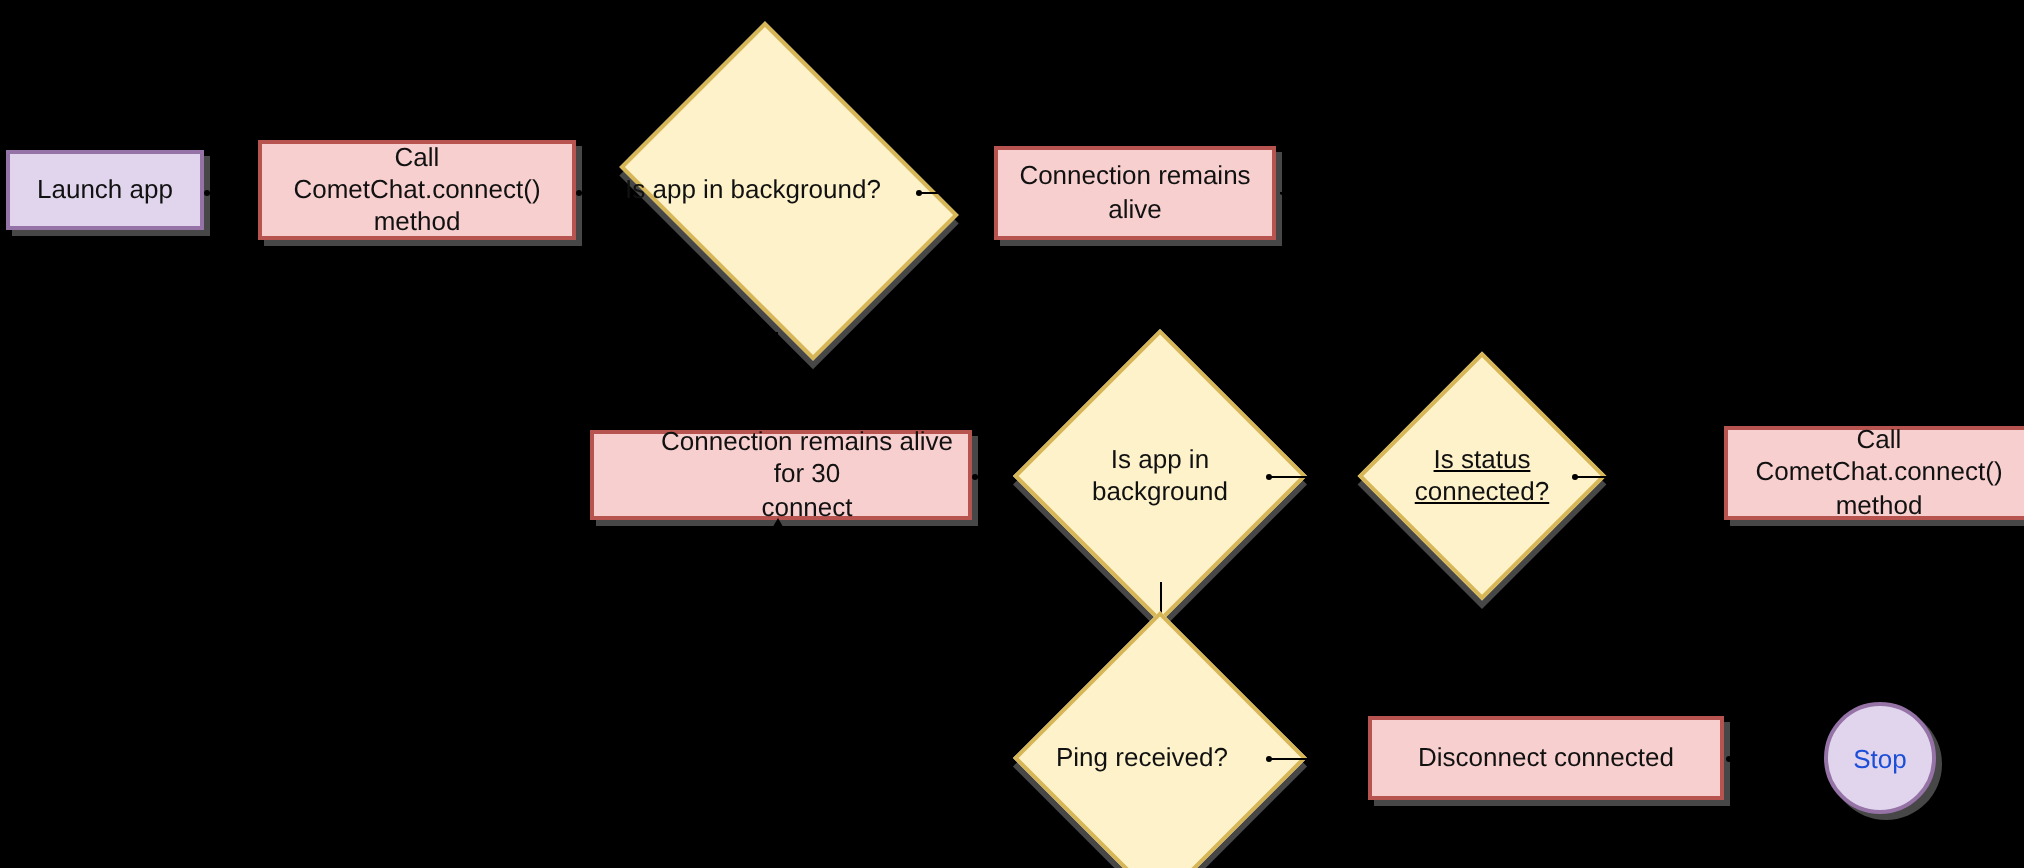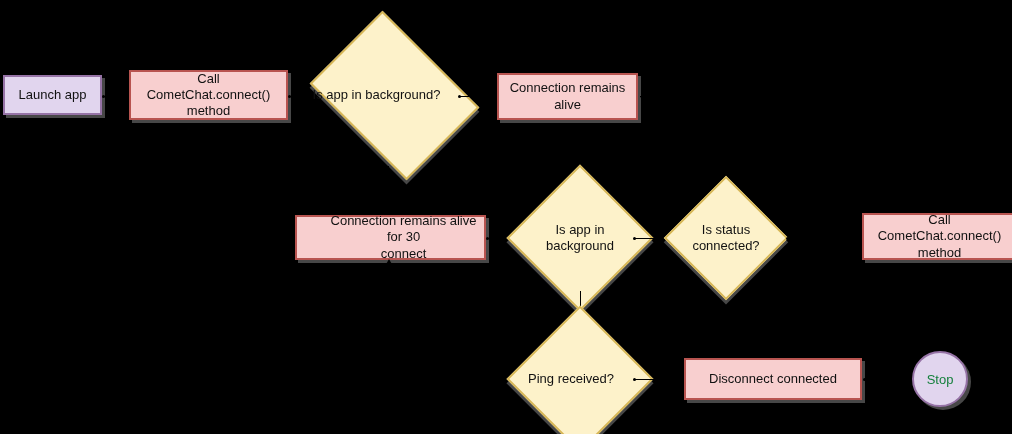--- a/index.html
+++ b/index.html
@@ -52,21 +52,21 @@
   .circle {
     border-radius: 50%;
     background: #e1d5ee;
     border: 2px solid #9673a6;
     display: flex;
     align-items: center;
     justify-content: center;
     box-shadow: 3px 3px 0 rgba(255,255,255,0.28);
   }
   .circle .label {
-    color: #15803d;
+    color: #1d4ed8;
     font-size: 13px;
   }
 
   
   .diamond {
     display: flex;
     align-items: center;
     justify-content: center;
   }
   .diamond .dia-shape {
@@ -194,21 +194,21 @@
     <span class="label">
       <span>Is app in</span><br>
       <span>background</span>
     </span>
   </div>
 
   <div class="endpoint" style="left:633px; top:237px;"></div>
   <div class="conn h" style="left:635px; top:238px; width:54px;"></div>
   <div class="arrow right" style="left:687px; top:235px;"></div>
 
-  <div class="node diamond" style="left:682px; top:194px; width:88px; height:88px;">
+  <div class="node diamond" style="left:697px; top:194px; width:88px; height:88px;text-decoration:underline;">
     <div class="dia-shape" style="left:0; top:0; width:88px; height:88px;"></div>
     <span class="label">
       <span>Is status</span><br>
       <span>connected?</span>
     </span>
   </div>
 
   <div class="endpoint" style="left:786px; top:237px;"></div>
   <div class="conn h" style="left:788px; top:238px; width:62px;"></div>
   <div class="arrow right" style="left:849px; top:235px;"></div>

